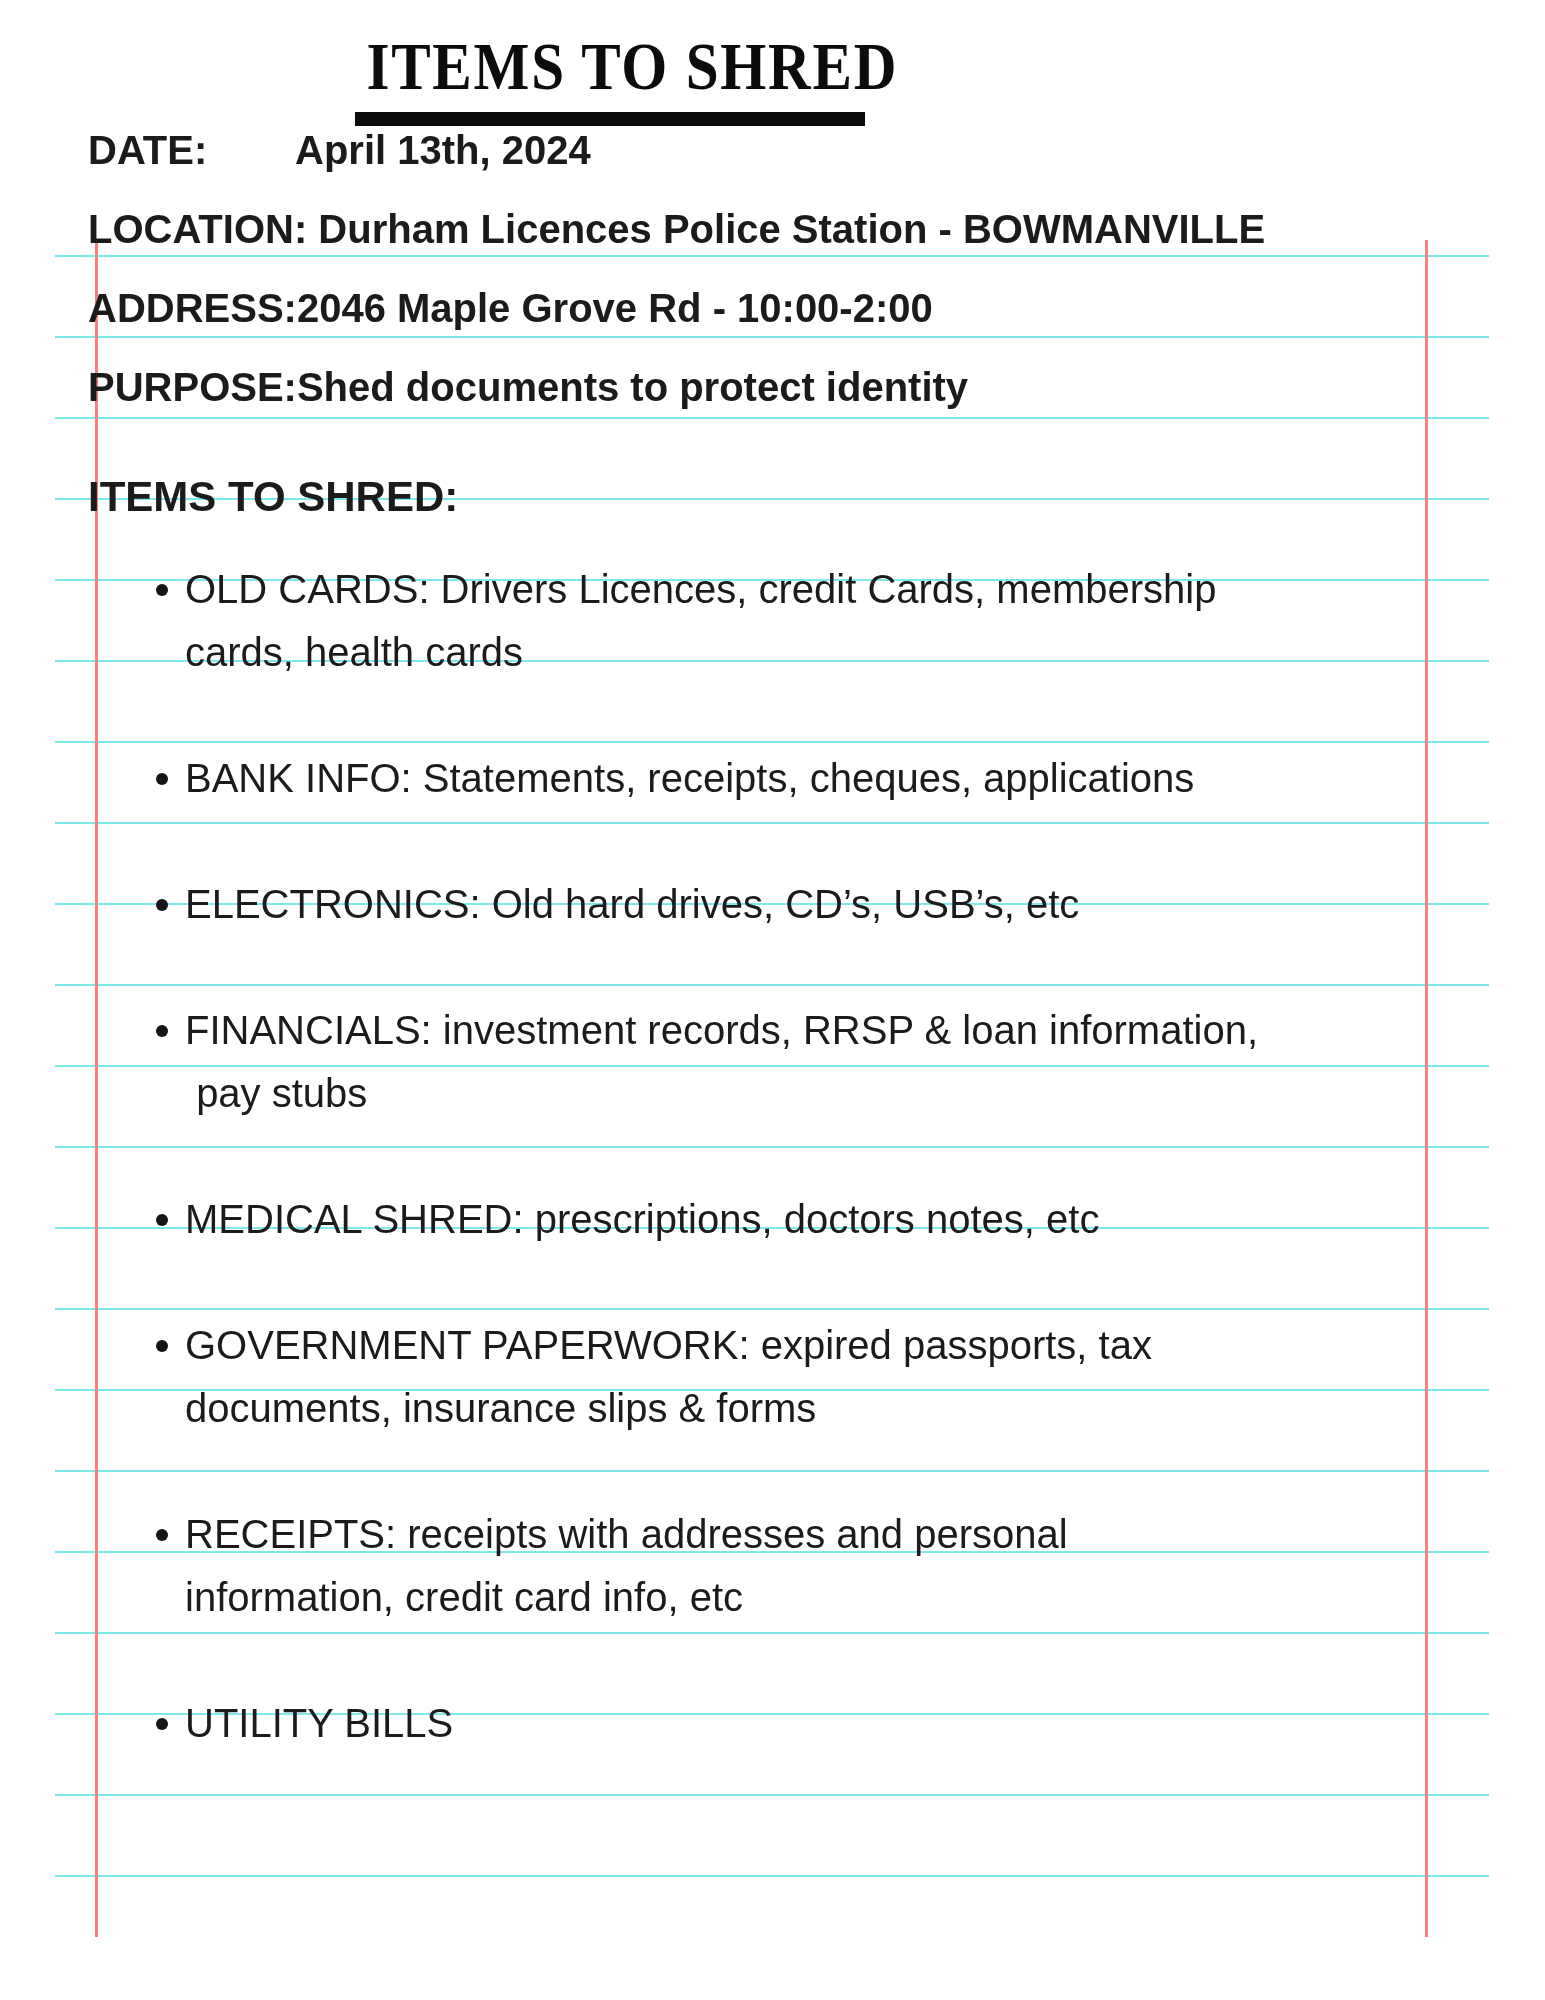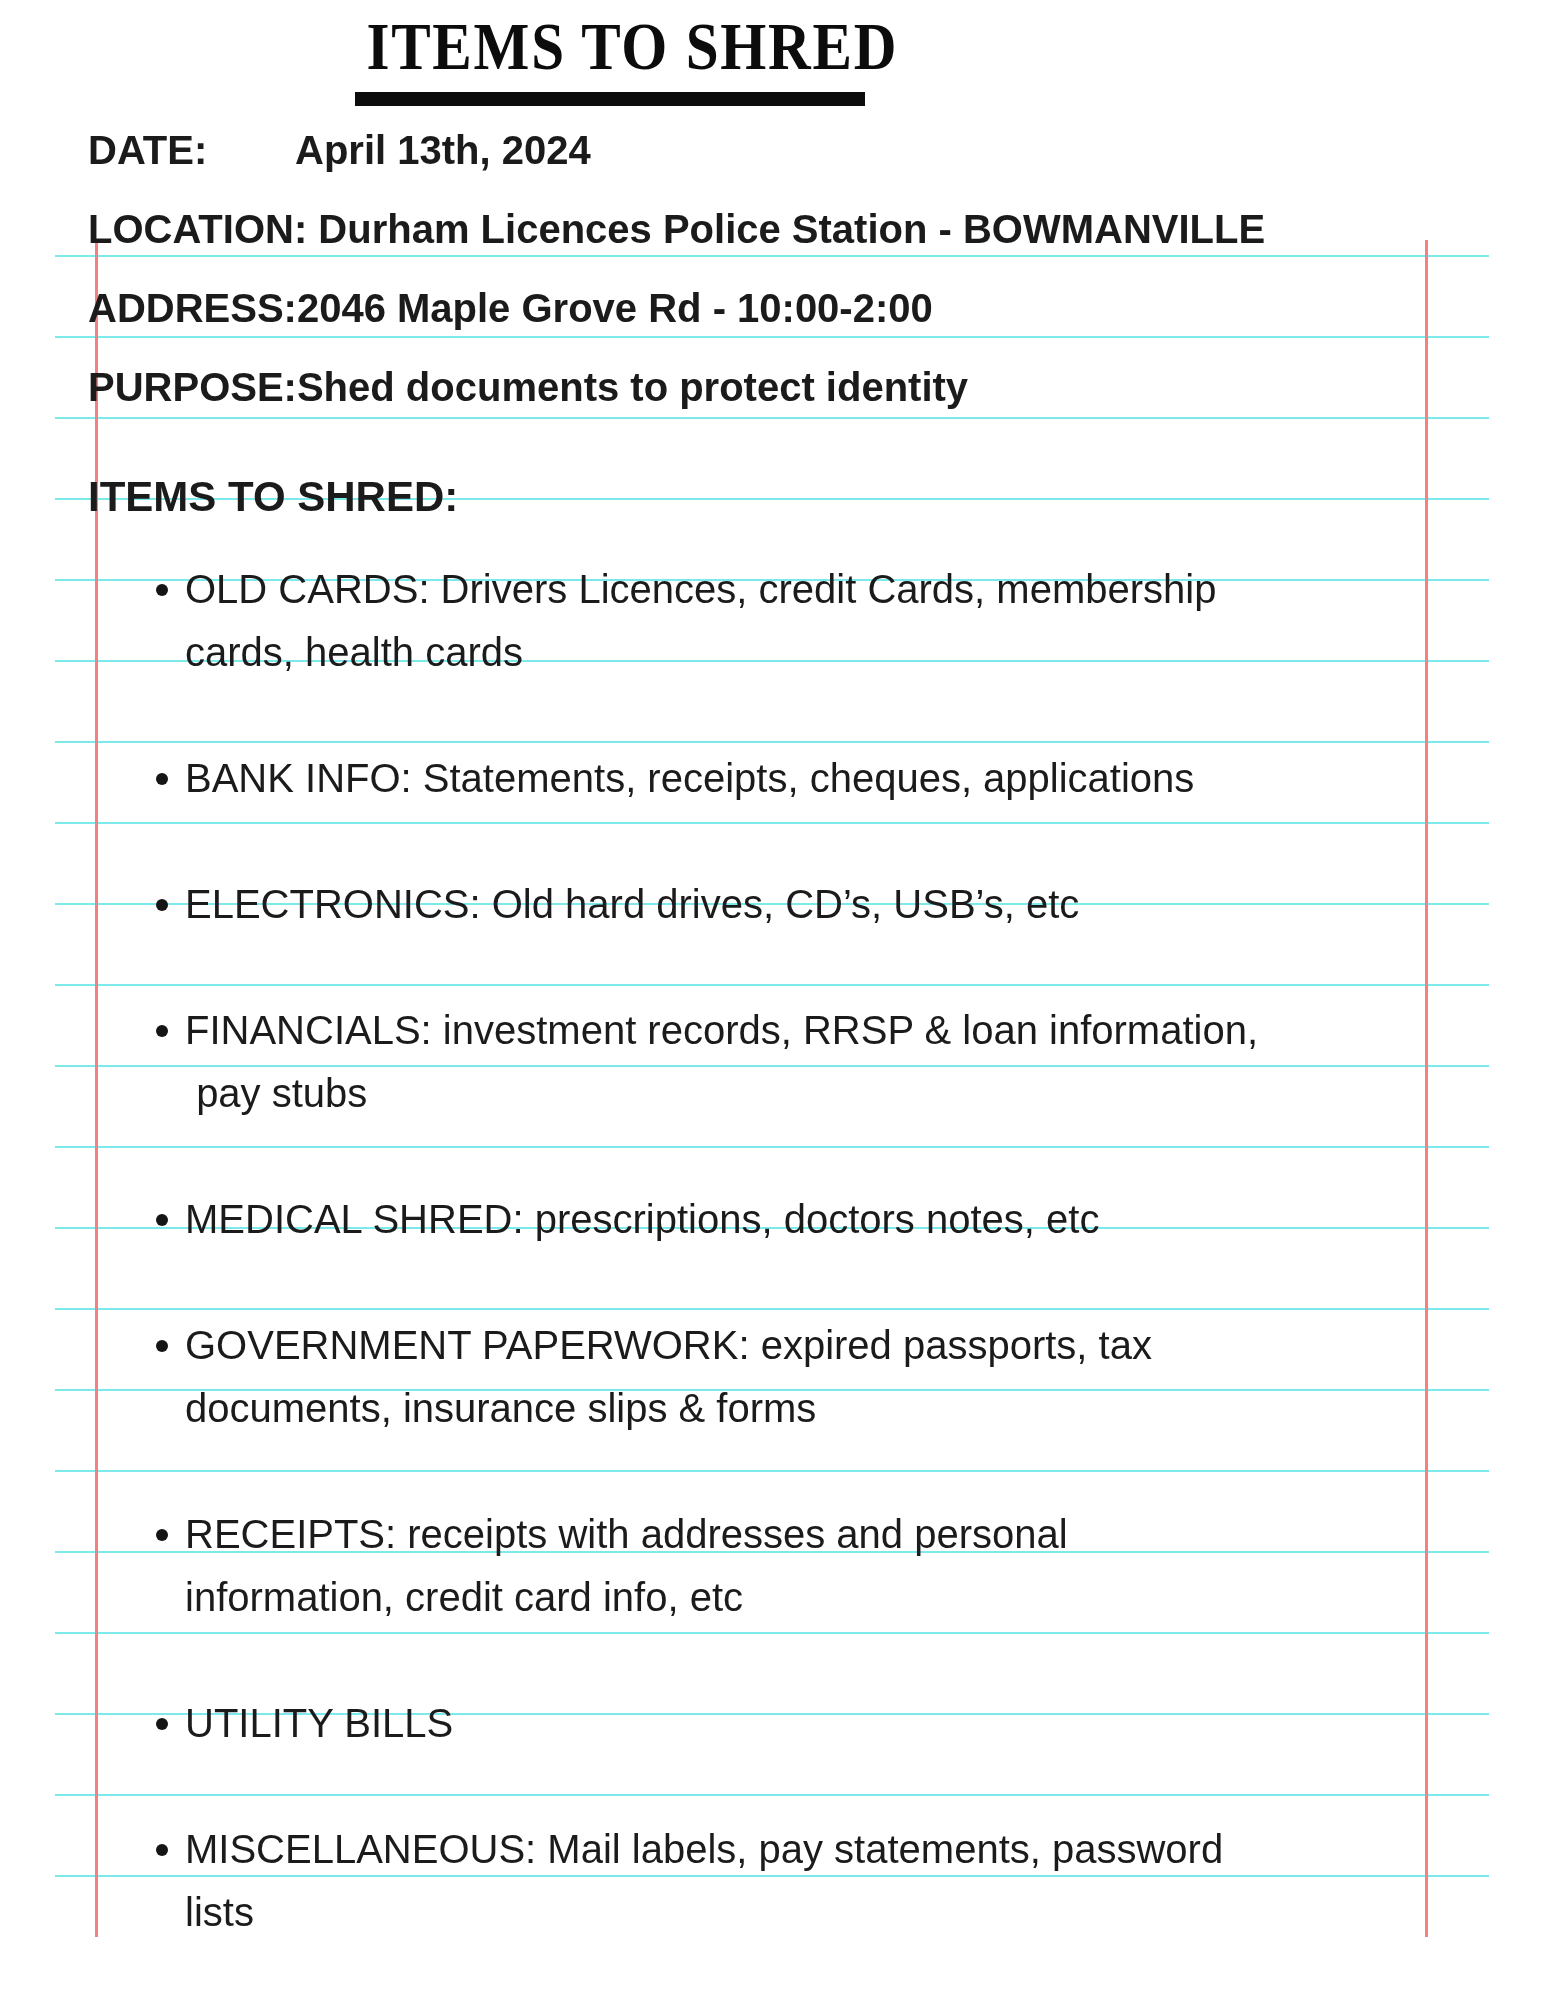--- a/index.html
+++ b/index.html
@@ -26,21 +26,21 @@
     top:240px;height:1697px;width:3px;
     background:#f4807f;
     pointer-events:none;
   }
   .margin-line.left{left:95px;}
   .margin-line.right{left:1425px;}
 
   
   .title-wrap{
     position:absolute;
-    left:330px;top:0;width:560px;
+    left:330px;top:20px;width:560px;
     text-align:left;
   }
   .title-wrap h1{
     margin:0;
     font-family:cursive;
     font-size:68px;
     font-weight:bold;
     line-height:92px;
     letter-spacing:2px;
     color:#0c0c0c;
@@ -147,17 +147,15 @@
     <li><span>BANK INFO: Statements, receipts, cheques, applications</span></li>
     <li><span>ELECTRONICS: Old hard drives, CD’s, USB’s, etc</span></li>
     <li><span>FINANCIALS: investment records, RRSP &amp; loan information,
  pay stubs</span></li>
     <li><span>MEDICAL SHRED: prescriptions, doctors notes, etc</span></li>
     <li><span>GOVERNMENT PAPERWORK: expired passports, tax
 documents, insurance slips &amp; forms</span></li>
     <li><span>RECEIPTS: receipts with addresses and personal
 information, credit card info, etc</span></li>
     <li><span>UTILITY BILLS</span></li>
-    <li><span>MISCELLANEOUS: Mail labels, pay statements, password
-lists</span></li>
   </ul>
 
 </div>
 
 </body></html>

